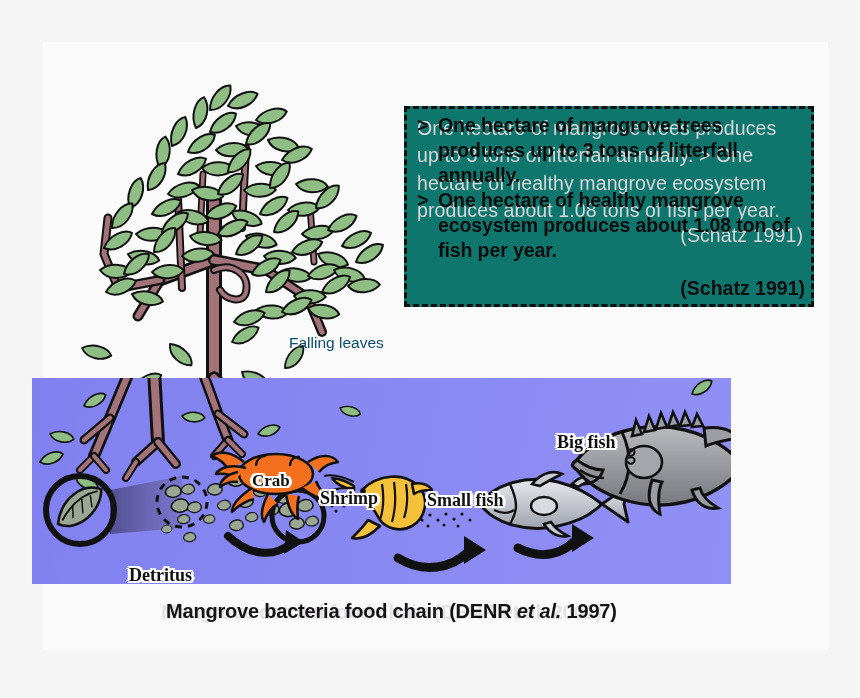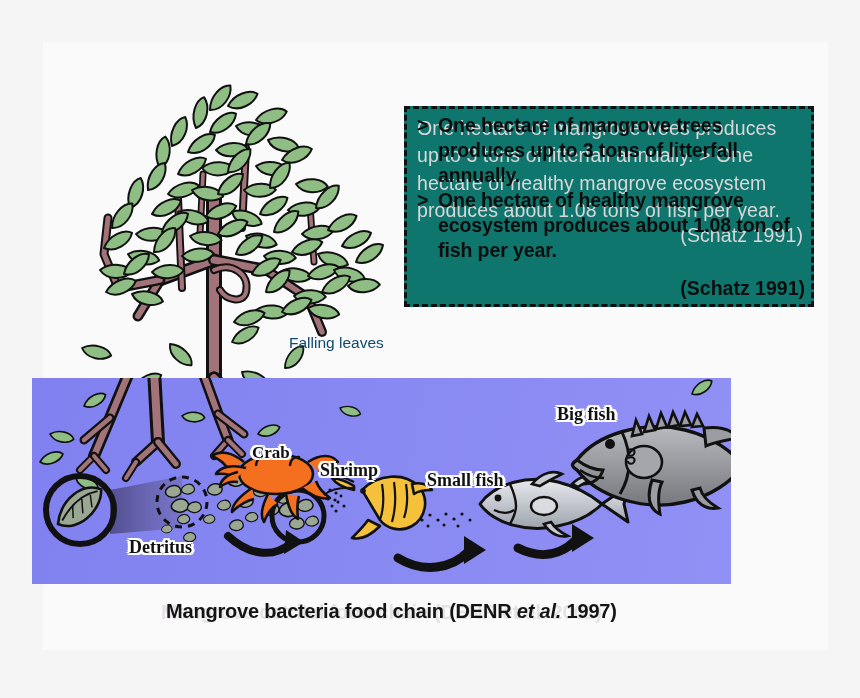--- a/index.html
+++ b/index.html
@@ -123,24 +123,25 @@
   .water-label {
     position: absolute;
     font-family: "Liberation Serif", serif;
     font-weight: bold;
     color: #111;
     white-space: nowrap;
     text-shadow:
       -2px 0 #fff, 2px 0 #fff, 0 -2px #fff, 0 2px #fff,
       -2px -2px #fff, 2px -2px #fff, -2px 2px #fff, 2px 2px #fff,
       -3px 0 #fff, 3px 0 #fff;
+    margin-top: 28px;
   }
   #label-crab      { left: 220px; top: 65px;  font-size: 17px; }
   #label-shrimp    { left: 288px; top: 82px;  font-size: 18px; text-align: right; }
-  #label-smallfish { left: 395px; top: 92px;  font-size: 18px; }
+  #label-smallfish { left: 395px; top: 84px;  font-size: 18px; }
   #label-bigfish   { left: 525px; top: 26px;  font-size: 18px; }
   #label-detritus  { left: 97px;  top: 159px; font-size: 18px; text-align: right; }
   #label-detritus-sub {
     left: 2px; top: 180px; font-size: 15.5px;
   }
 
   
   #chain-caption {
     position: absolute;
     left: 166px;

